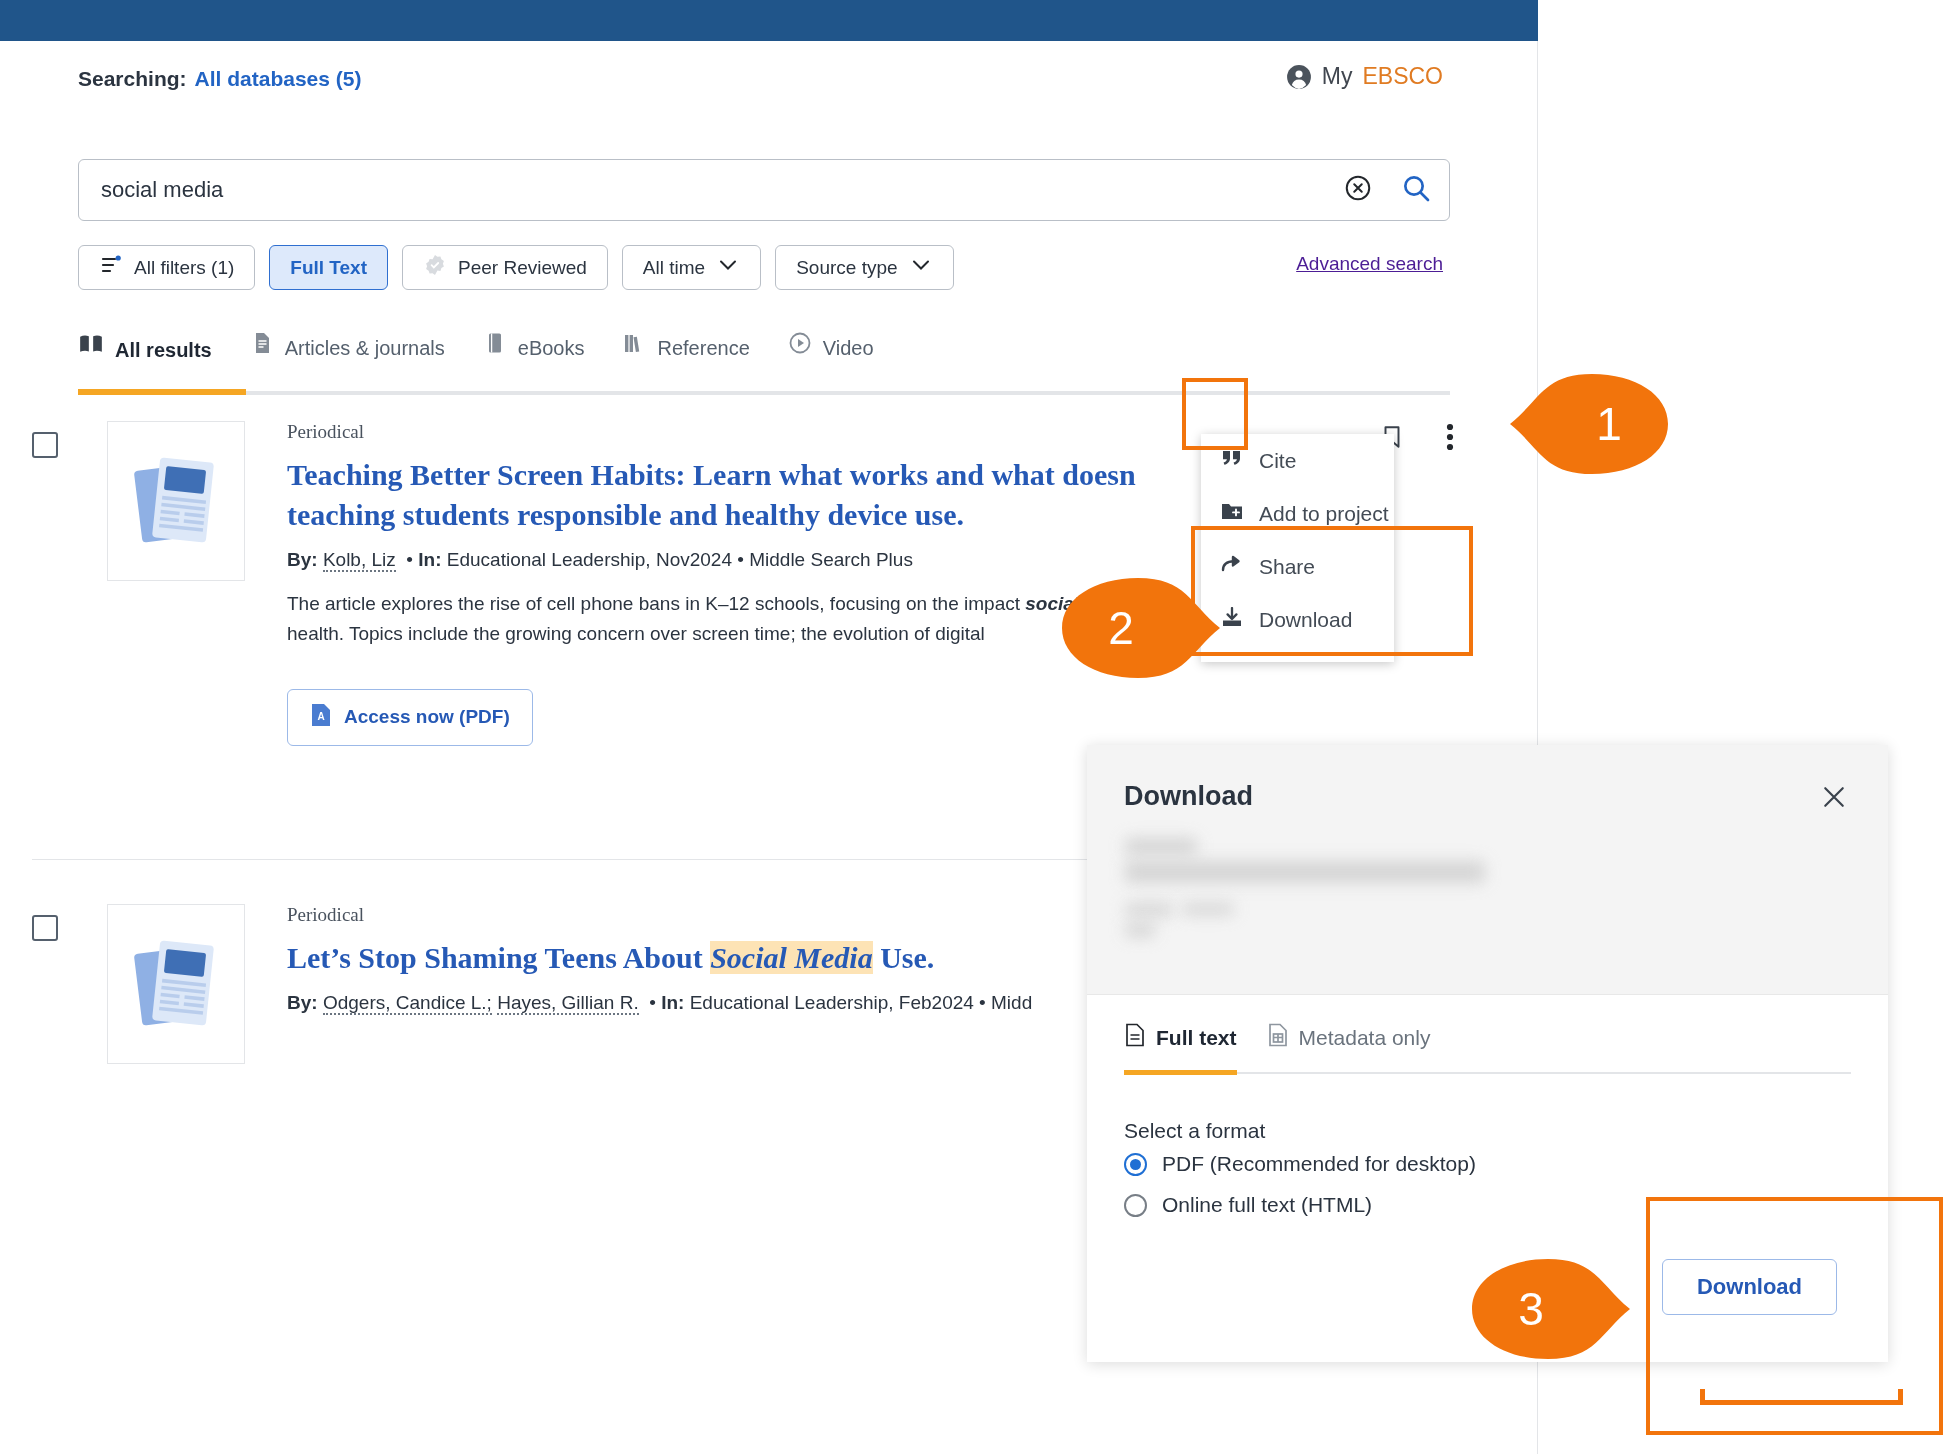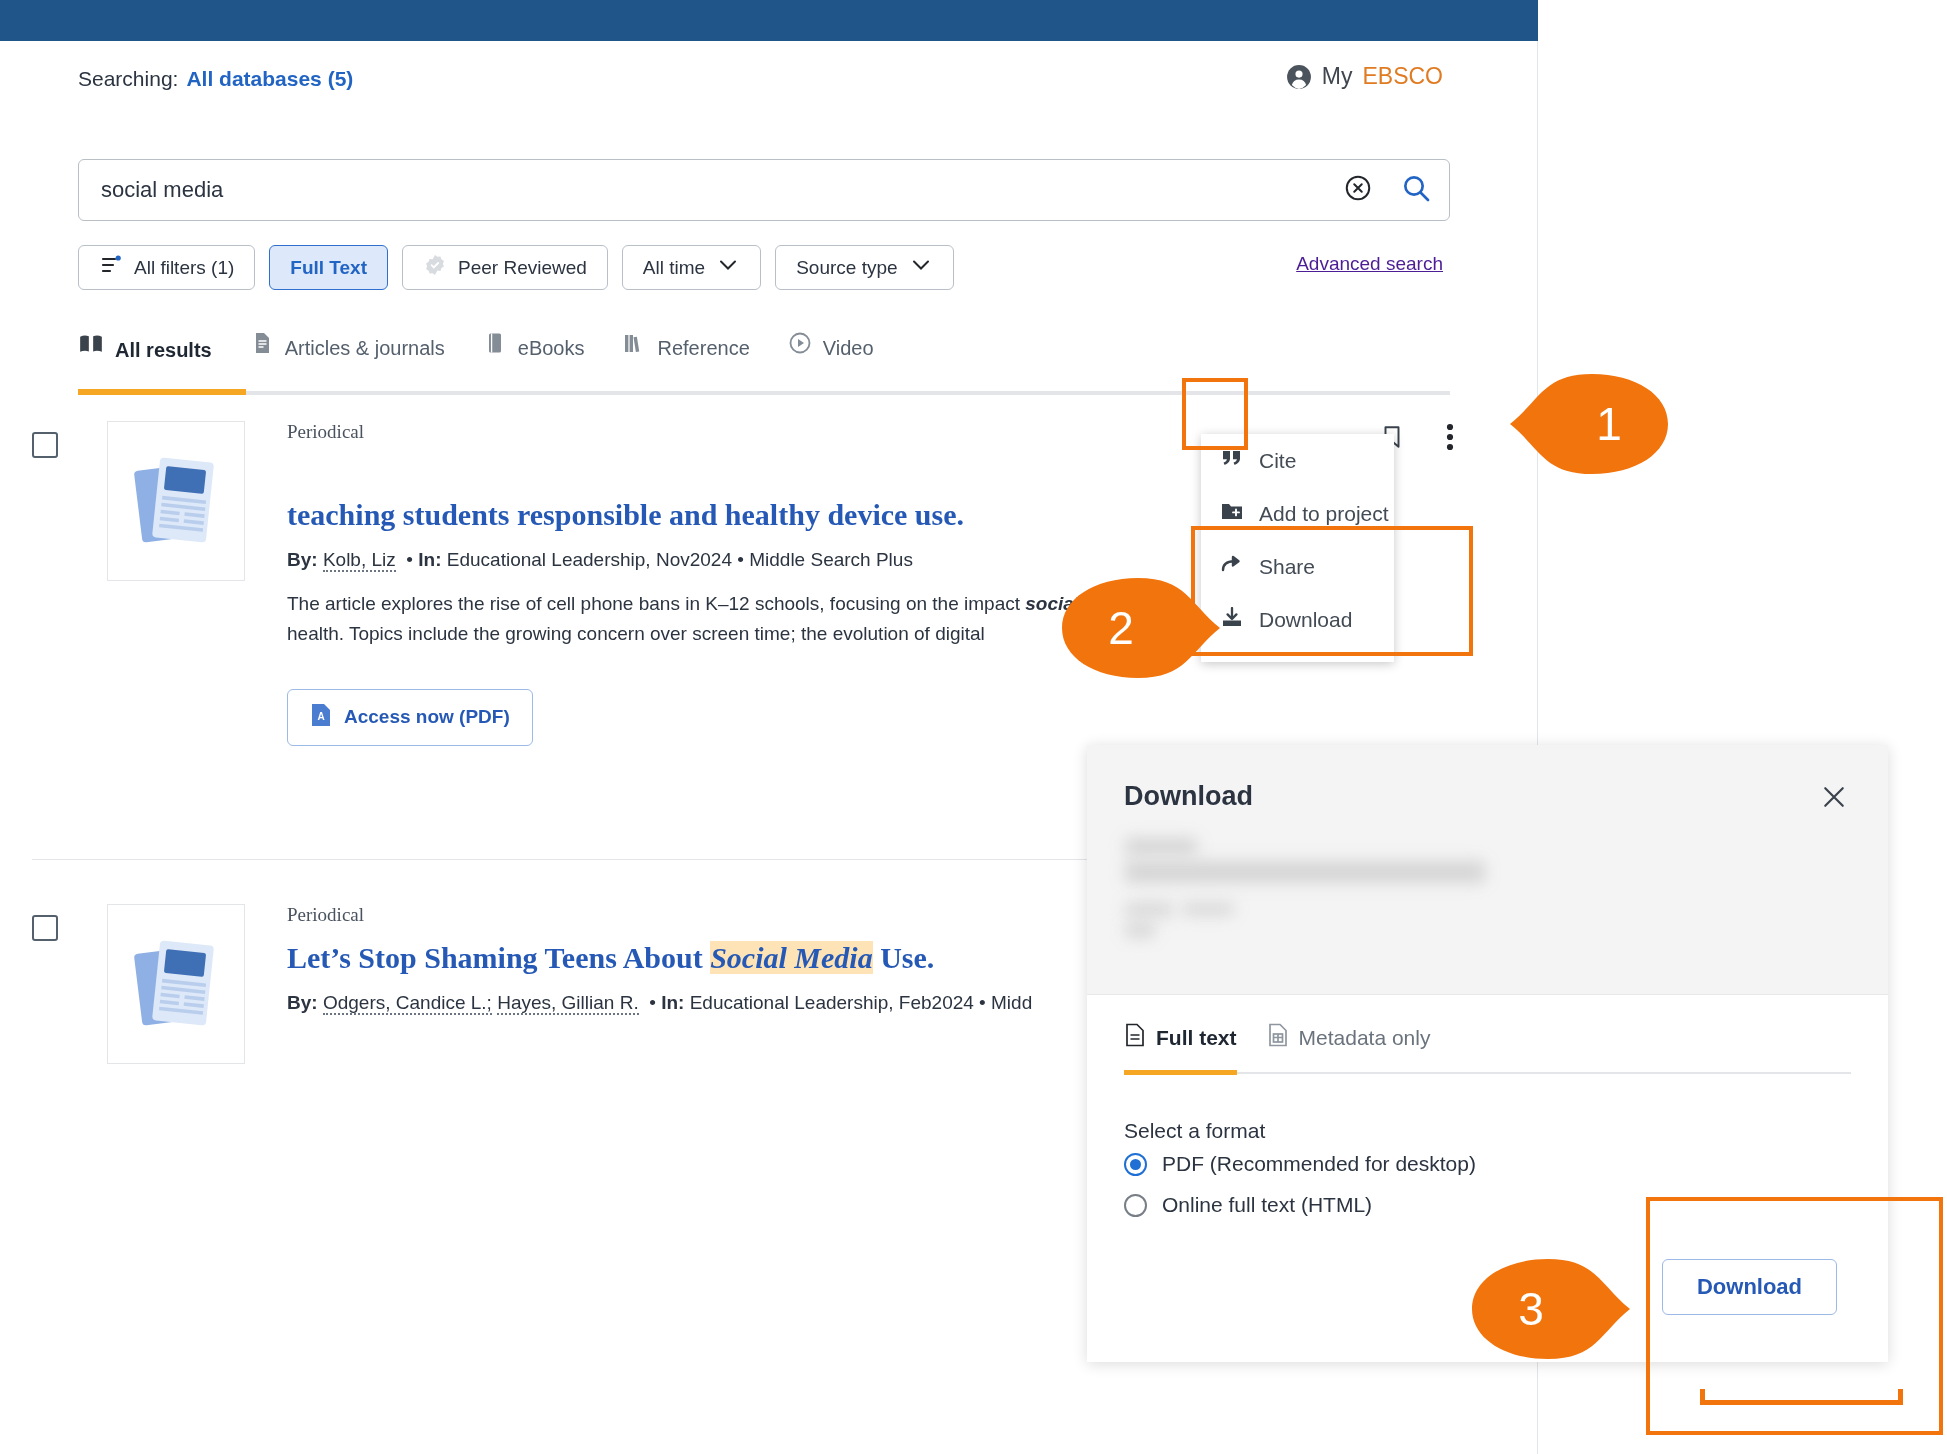--- a/index.html
+++ b/index.html
@@ -24,21 +24,21 @@
     position:absolute; left:0; top:41px; width:1538px; height:1413px;
     background:#ffffff;
     border-right:1px solid #e3e5e8;
   }
 
   
   #searching-row {
     position:absolute; left:78px; top:26px;
     font-size:21px; color:#2b3440;
   }
-  #searching-label { font-weight:400; }
+  #searching-label { font-weight:700; }
   #all-databases-link {
     color:#2264c4; font-weight:700; margin-left:8px; text-decoration:none; cursor:pointer;
   }
 
   #myebsco {
     position:absolute; right:94px; top:22px;
     display:flex; align-items:center; gap:10px;
     font-size:23px; cursor:pointer;
   }
   .avatar-icon { width:26px; height:26px; display:block; }
@@ -382,21 +382,21 @@
               <rect x="58" y="66" width="20" height="3.6"></rect>
             <rect x="34" y="73" width="19" height="3.6"></rect>
               <rect x="58" y="73" width="20" height="3.6"></rect>
             <rect x="34" y="80" width="44" height="3.6"></rect>
           </g>
         </svg>
       </div>
       <div class="result-body">
         <div class="ptype">Periodical</div>
         <div class="rtitle">
-          <br>
+          <span>Teaching Better Screen Habits: Learn what works and what doesn</span><br>
           <span>teaching students responsible and healthy device use.</span>
         </div>
         <div class="rmeta">
           <b>By:</b>
           <span class="dotted">Kolb, Liz</span>
           &nbsp;•&nbsp;<b>In:</b>
           <span>Educational Leadership, Nov2024</span>
           • <span>Middle Search Plus</span>
         </div>
         <div class="rdesc">

